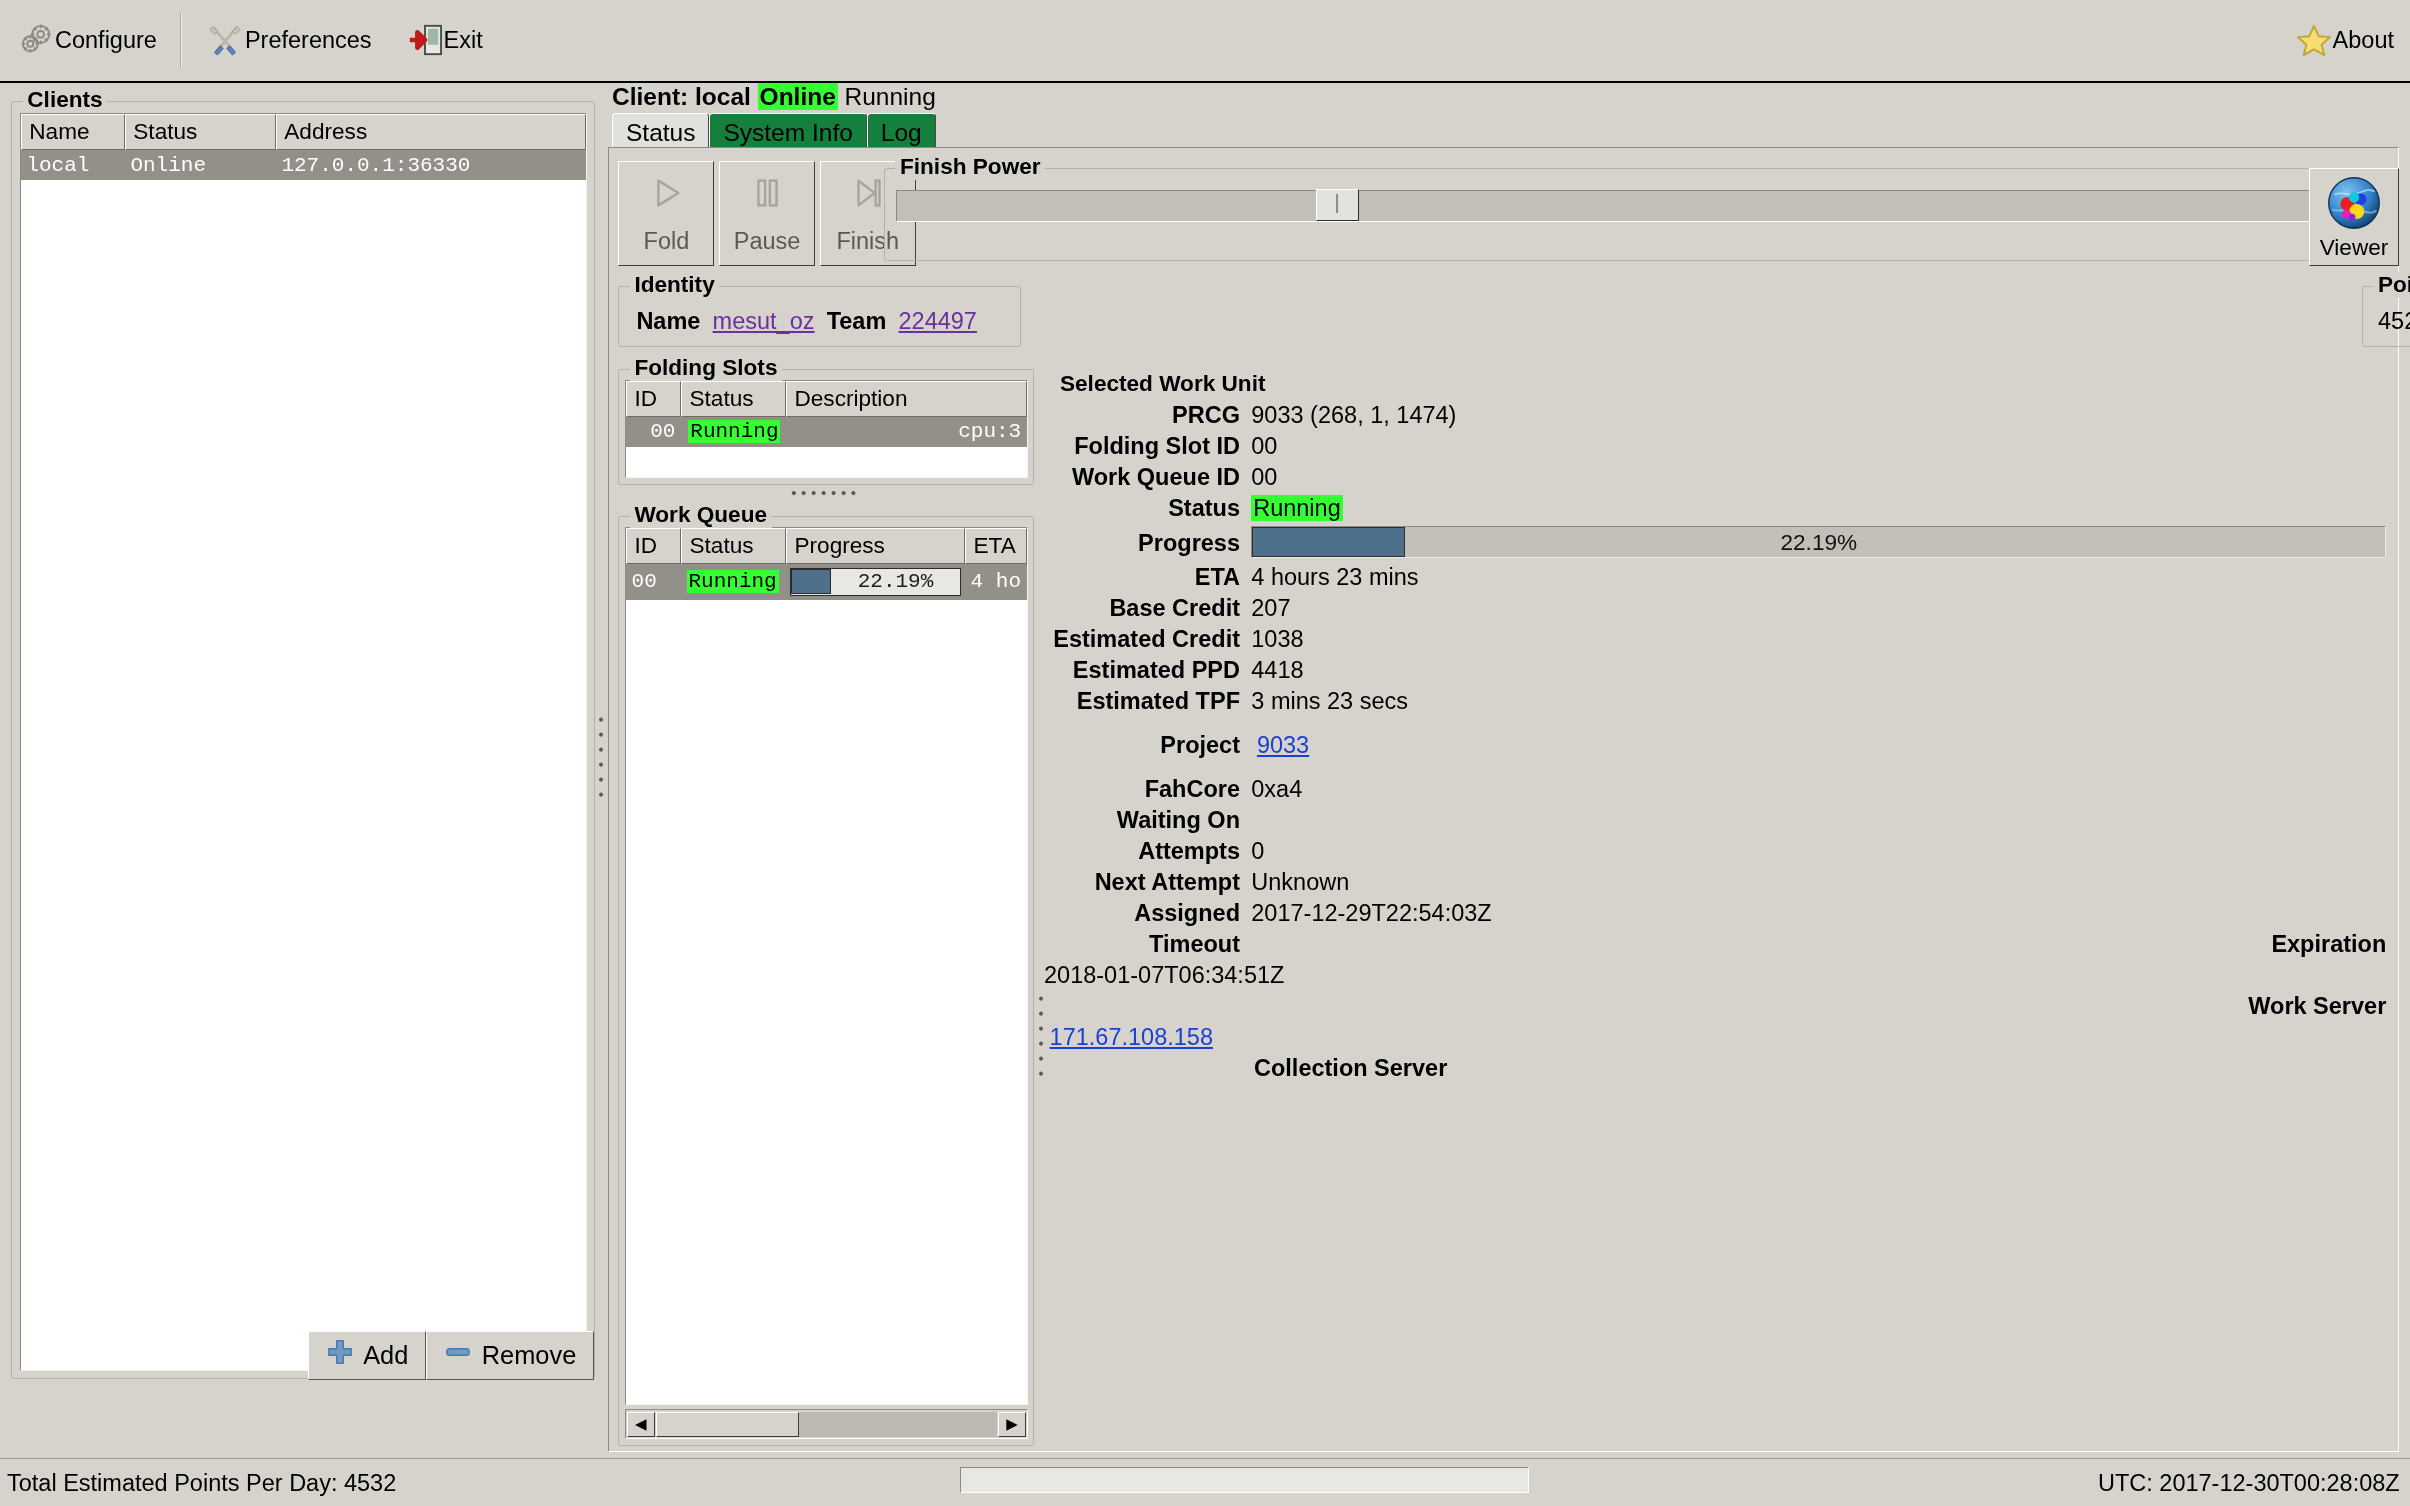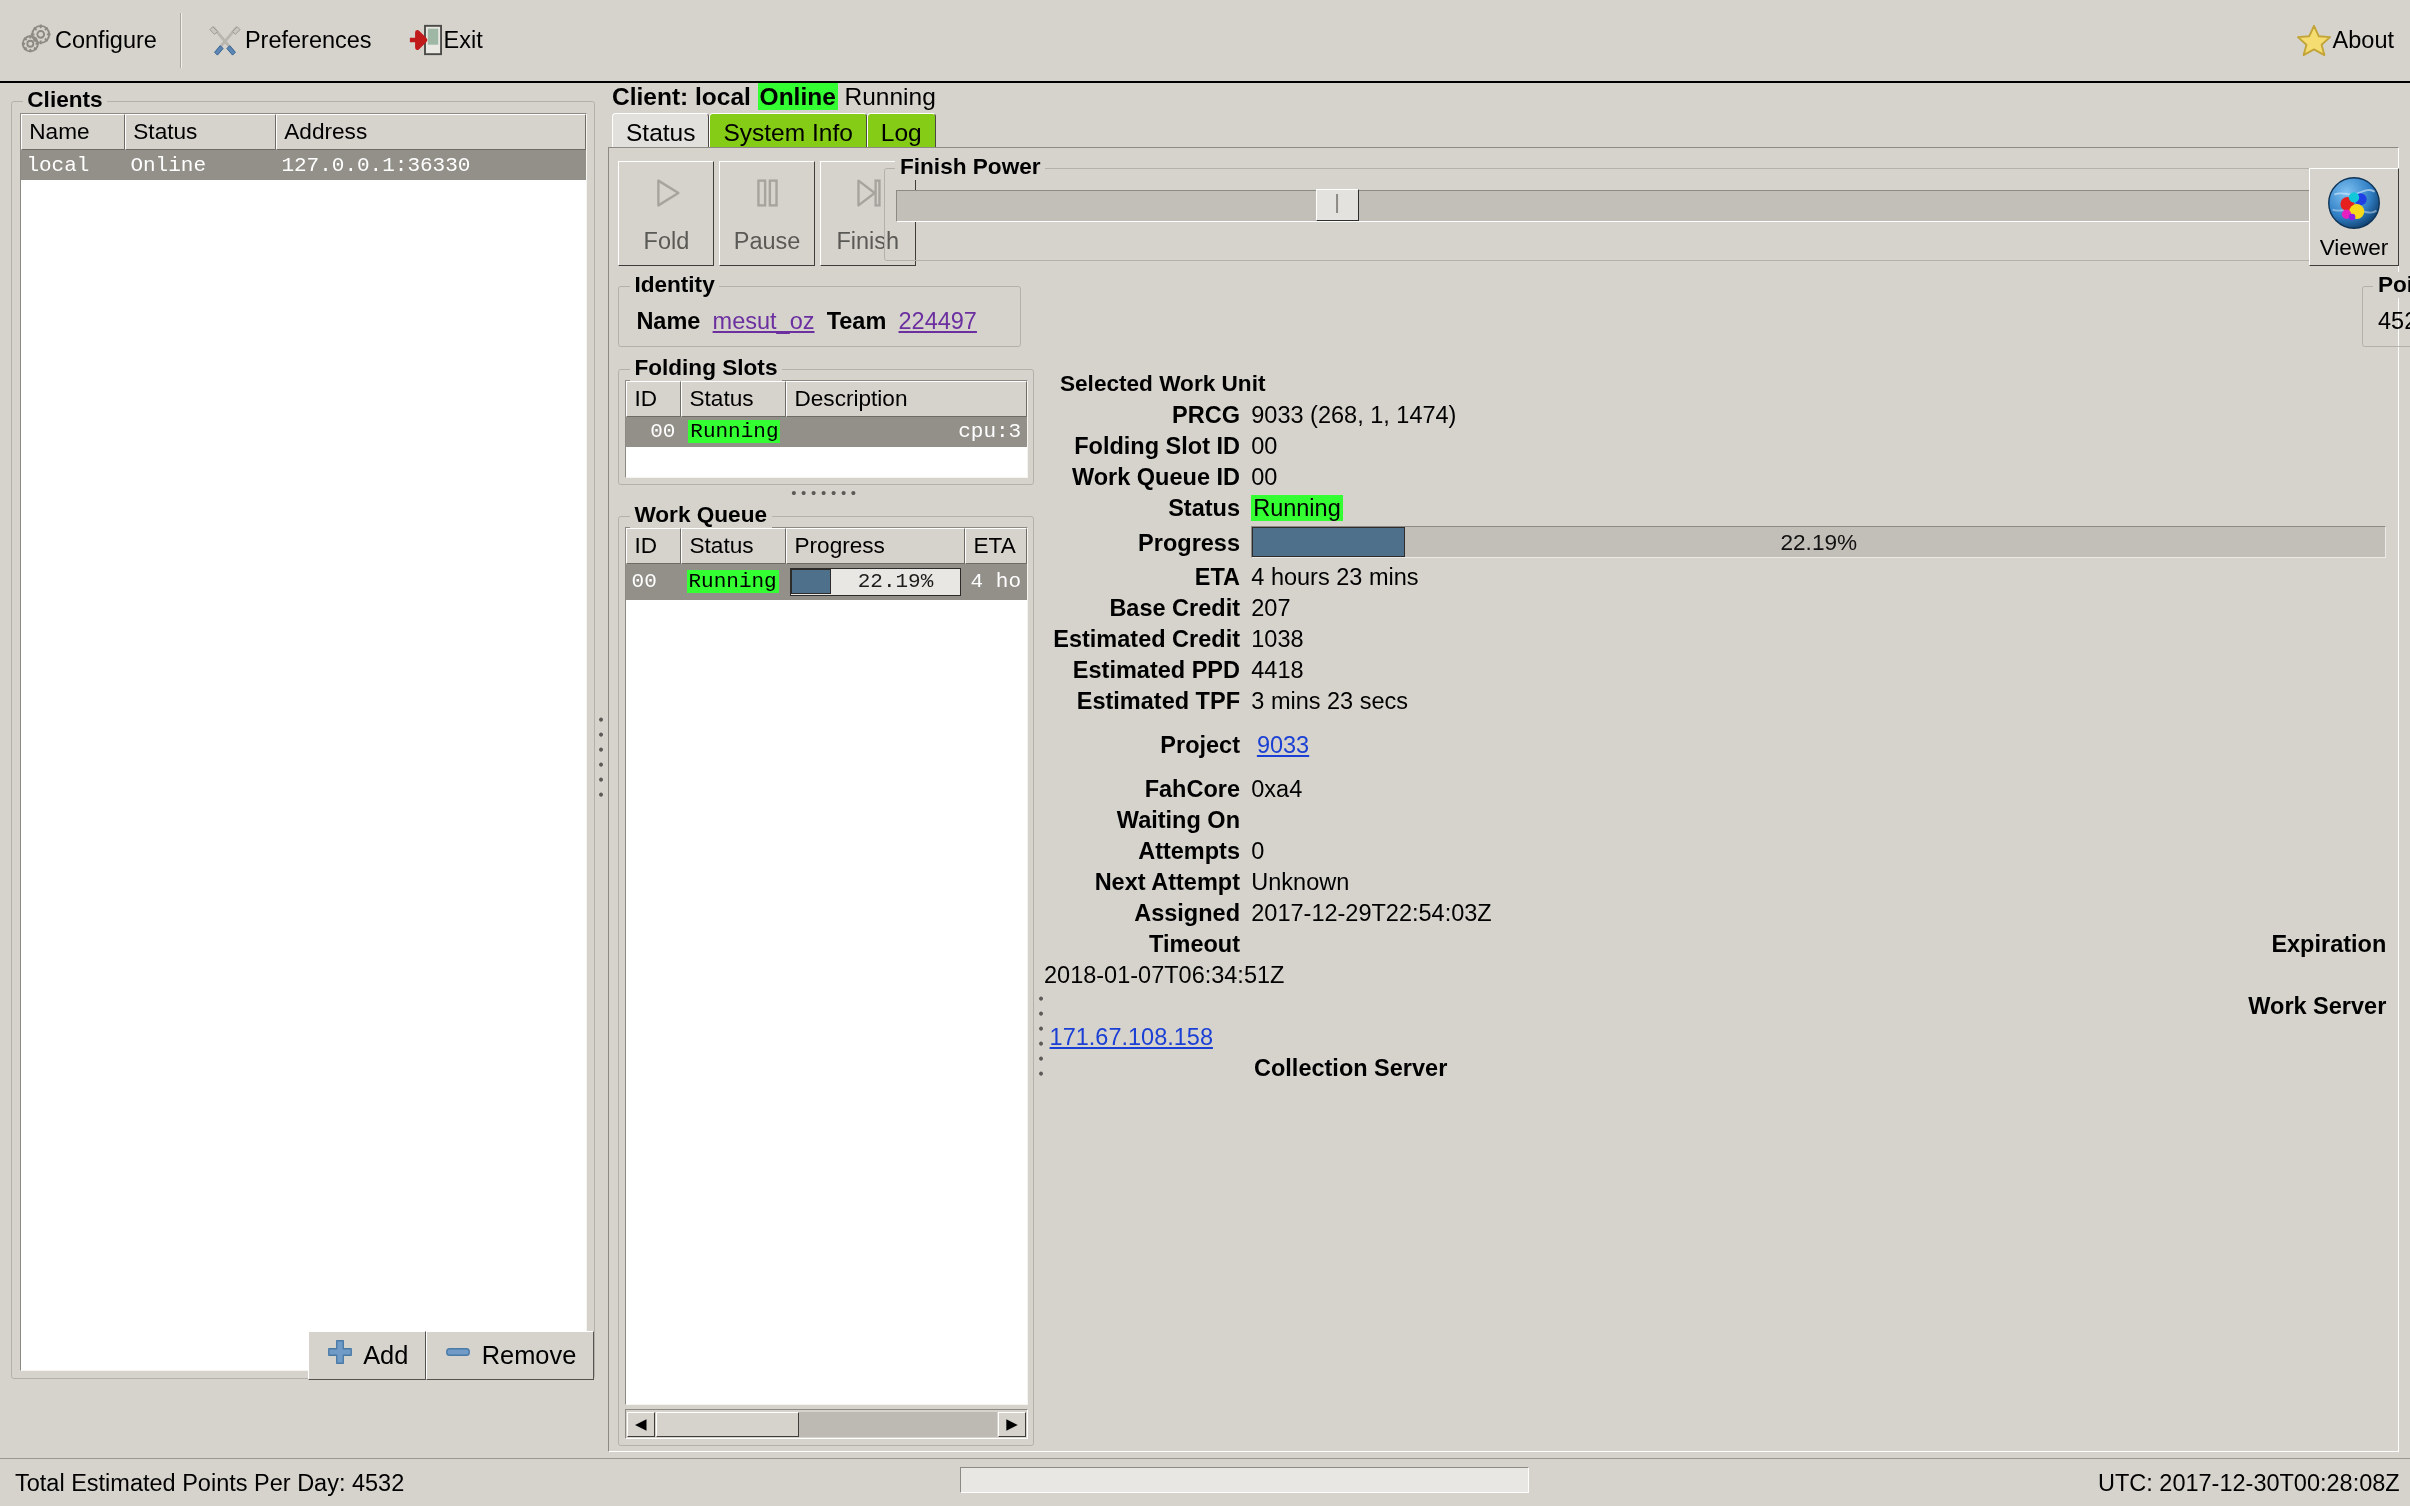--- a/index.html
+++ b/index.html
@@ -114,21 +114,21 @@
   #client-title {
     position: absolute; left: 612px; top: 83px;
     font-size: 24.5px; color: #000;
   }
   #client-title b { font-weight: bold; }
   .hl-green { background: #33ff33; color: #000; padding: 0 1.9px; }
 
   .tabs { position: absolute; left: 612px; top: 113px; display: flex; align-items: flex-end; }
   .tab {
     font-size: 24.5px; color: #000; padding: 4.7px 13px 6.6px 13px;
-    background: #84cc16;
+    background: #15803d;
     border: 1.9px solid #ffffff; border-bottom: none;
     border-right-color: #4a4845;
     border-radius: 3.8px 3.8px 0 0;
     cursor: default;
   }
   .tab.active { background: #e2e0dc; }
 
   #tabpage {
     position: absolute; left: 608px; top: 147px;
     width: 1791px; height: 1305px;
@@ -257,21 +257,21 @@
   }
   #viewer-btn .clabel { font-size: 22.6px; color: #000; }
 
   
   .statusbar {
     position: absolute; left: 0; bottom: 0; width: 2411px; height: 49px;
     border-top: 1.9px solid #9b9892;
     display: flex; align-items: center;
     background: #d6d3cd;
   }
-  .sb-left { font-size: 23.5px; color: #000; padding-left: 15px; }
+  .sb-left { font-size: 23.5px; color: #000; padding-left: 7px; }
   .sb-mid {
     position: absolute; left: 960px; top: 7.5px; width: 569px; height: 26px;
     background: #e9e7e3;
     border: 1.9px solid #8d8a84; border-right-color: #fff; border-bottom-color: #fff;
   }
   .sb-right { position: absolute; right: 11.3px; font-size: 23.5px; color: #000; }
 </style>
 </head>
 <body>
 

